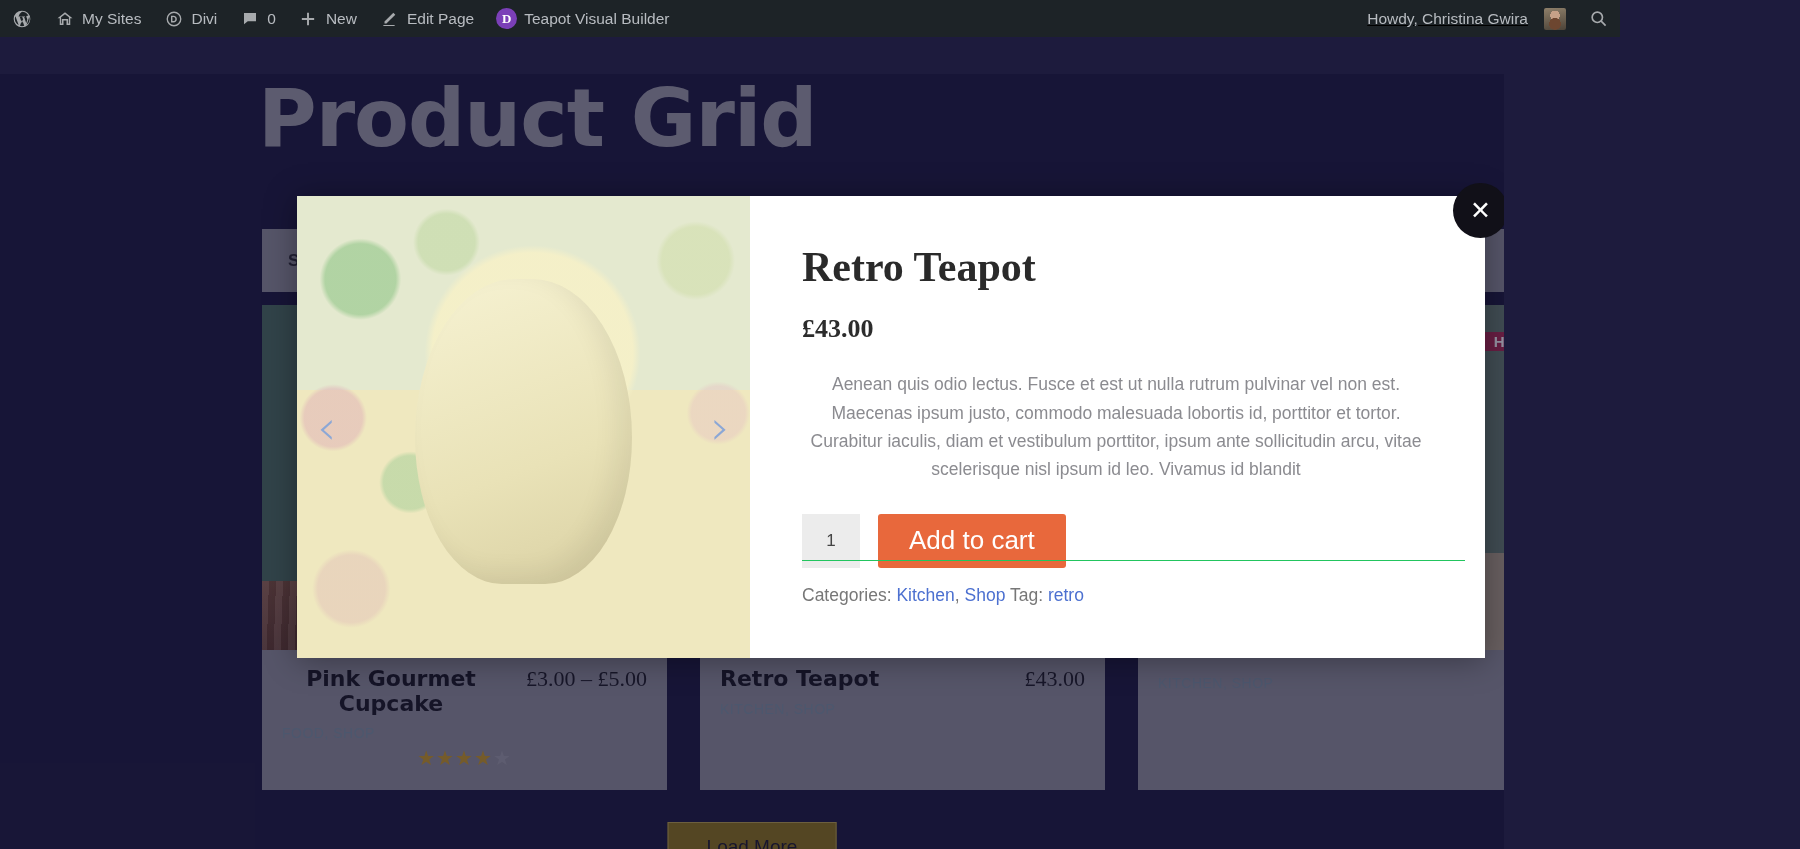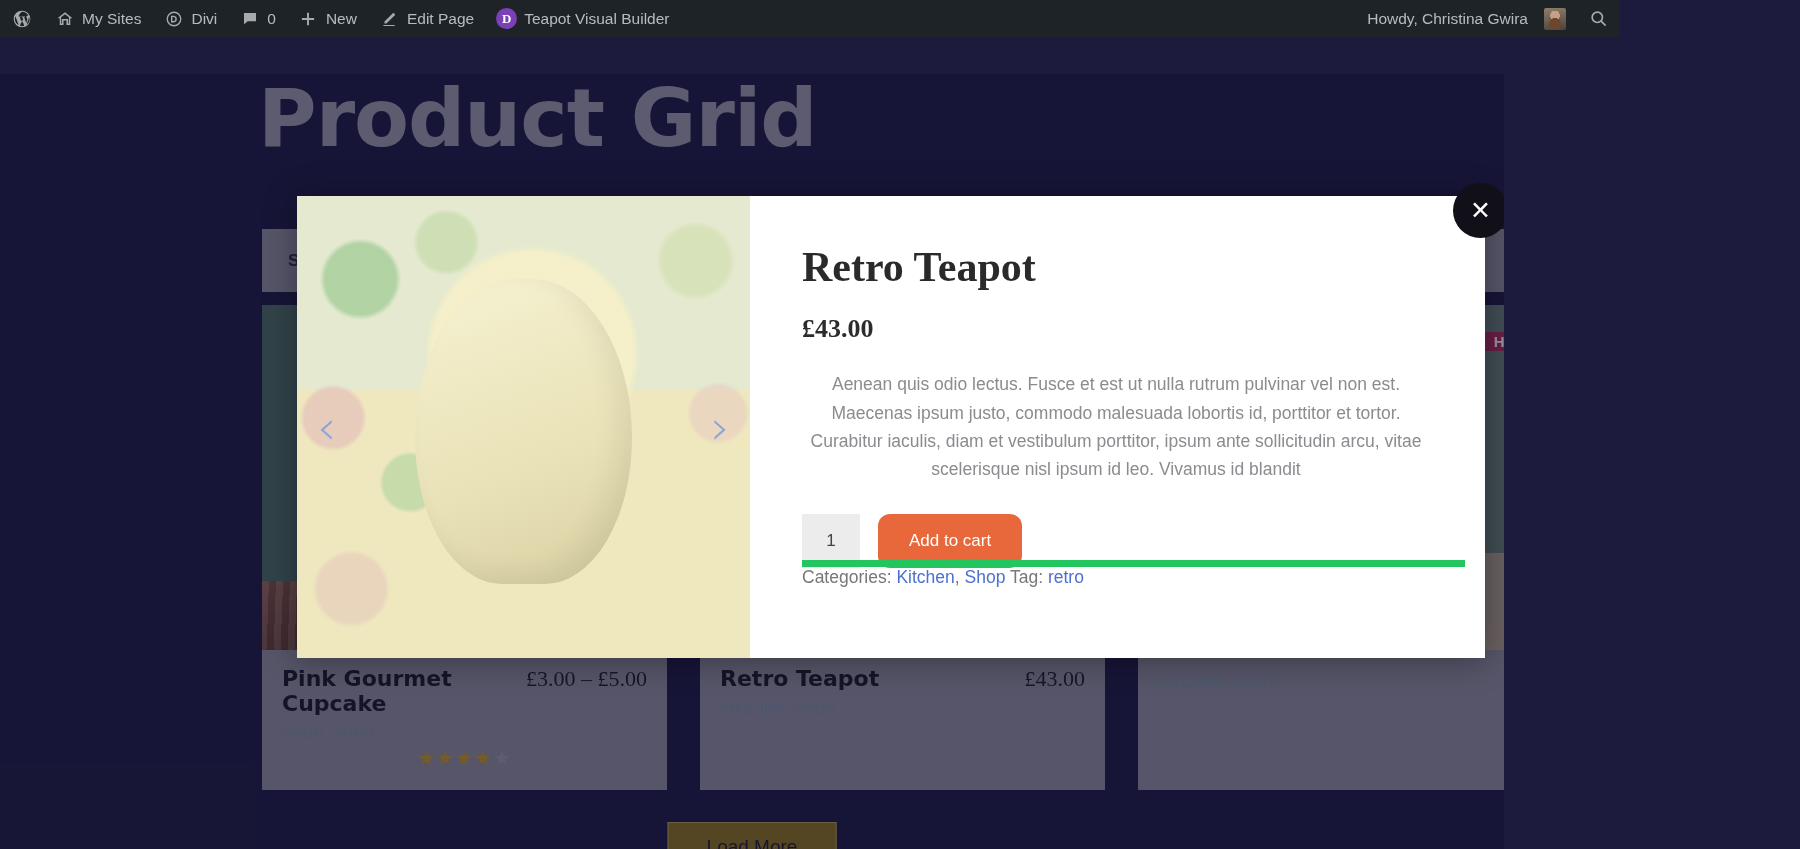--- a/index.html
+++ b/index.html
@@ -37,21 +37,21 @@
   .ab-icon {
     display: inline-flex;
     align-items: center;
     justify-content: center;
     width: 21px; height: 21px;
     color: #a7aaad;
     flex: 0 0 auto;
   }
   .ab-icon svg { display: block; }
   #adminbar .ab-spacer { flex: 1 1 auto; }
-  .ab-right { display: flex; align-items: flex-end; }
+  .ab-right { display: flex; align-items: flex-end; text-decoration: underline; }
   .avatar {
     width: 22px; height: 22px;
     border-radius: 2px;
     background:
       radial-gradient(circle at 50% 72%, #6d4630 0 30%, transparent 31%),
       radial-gradient(circle at 50% 34%, #c6a188 0 26%, transparent 27%),
       linear-gradient(170deg, #8e7f6a, #4c4338);
     flex: 0 0 auto;
     margin-left: 9px;
   }
@@ -131,20 +131,21 @@
   .card-body {
     padding: 16px 20px 22px 20px;
     position: relative;
     min-height: 100px;
   }
   .card-top {
     display: flex;
     align-items: baseline;
     justify-content: space-between;
     gap: 26px;
+    text-align: center;
   }
   .card-name {
     font-size: 22px;
     font-weight: bold;
     color: #181820;
     font-family: "DejaVu Sans", sans-serif;
   }
   .card-price {
     font-size: 22px;
     color: #1d1d24;
@@ -344,33 +345,34 @@
     background: #ececec;
     border: none;
     text-align: center;
     font-size: 17px;
     color: #444;
     font-family: "Liberation Sans", sans-serif;
   }
   #add-to-cart {
     background: #e8683c;
     border: none;
-    border-radius: 12px;
+    border-radius: 3px;
     color: #fff;
-    font-size: 17px;
+    font-size: 26px;
     padding: 0 31px;
     cursor: pointer;
     font-family: "Liberation Sans", sans-serif;
   }
   #meta-row {
     position: absolute;
     left: 52px;
     right: 20px;
     top: 364px;
-    border-top: 7px solid #22c55e;
+    border-top: 1px solid #22c55e;
+    padding-top: 24px;
     font-size: 17.5px;
     color: #777;
   }
   #meta-row a { color: #4c70d0; text-decoration: none; }
   .meta-sep { color: #777; }
 </style>
 </head>
 <body>
 
 <div id="adminbar">

